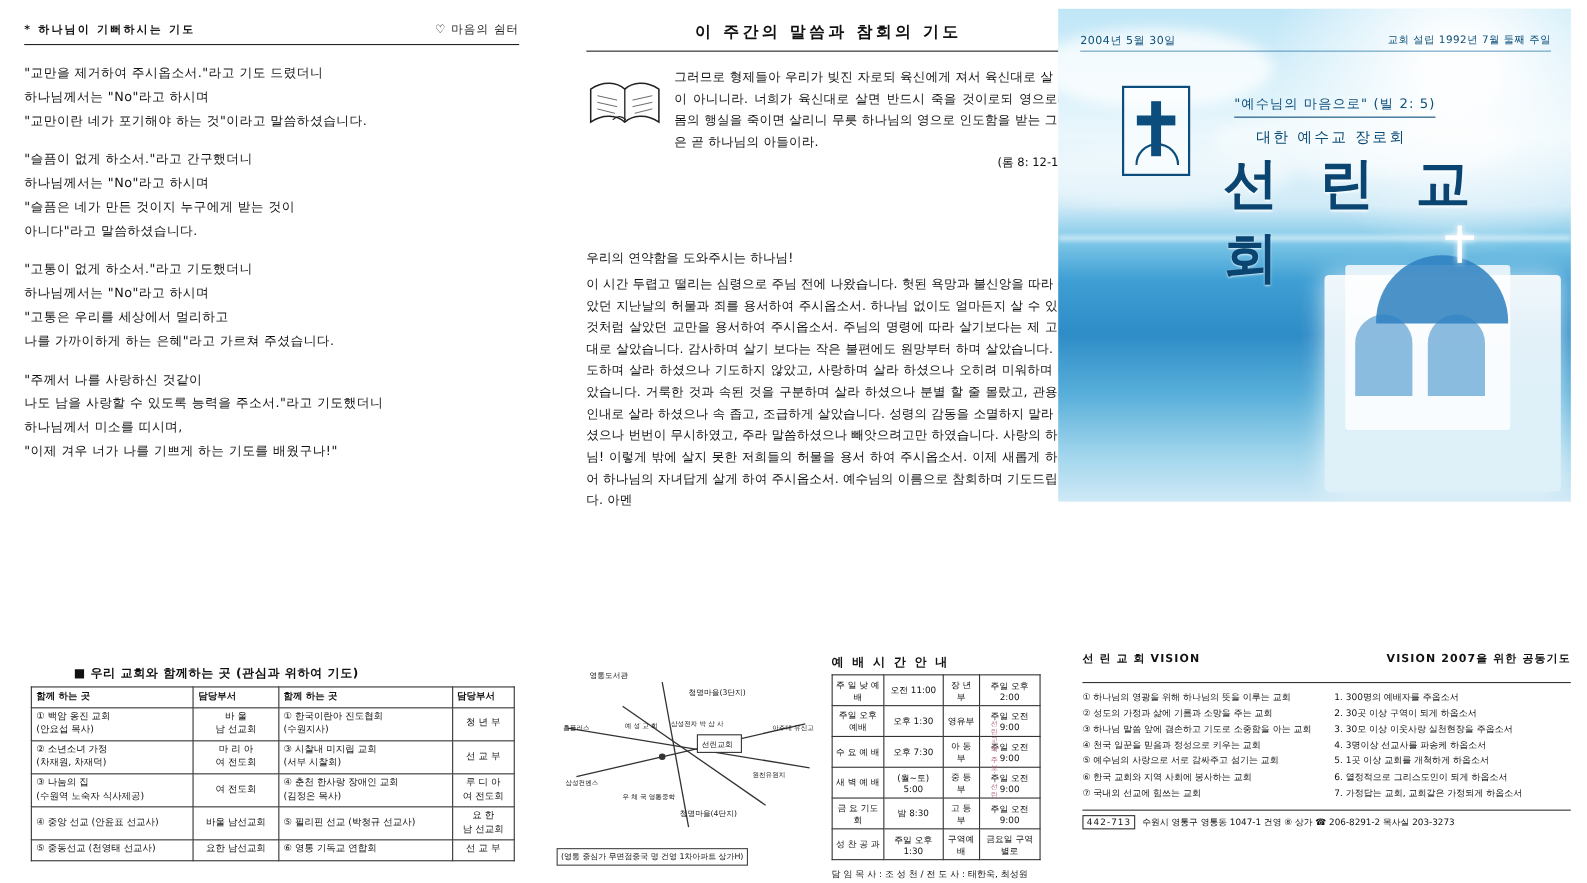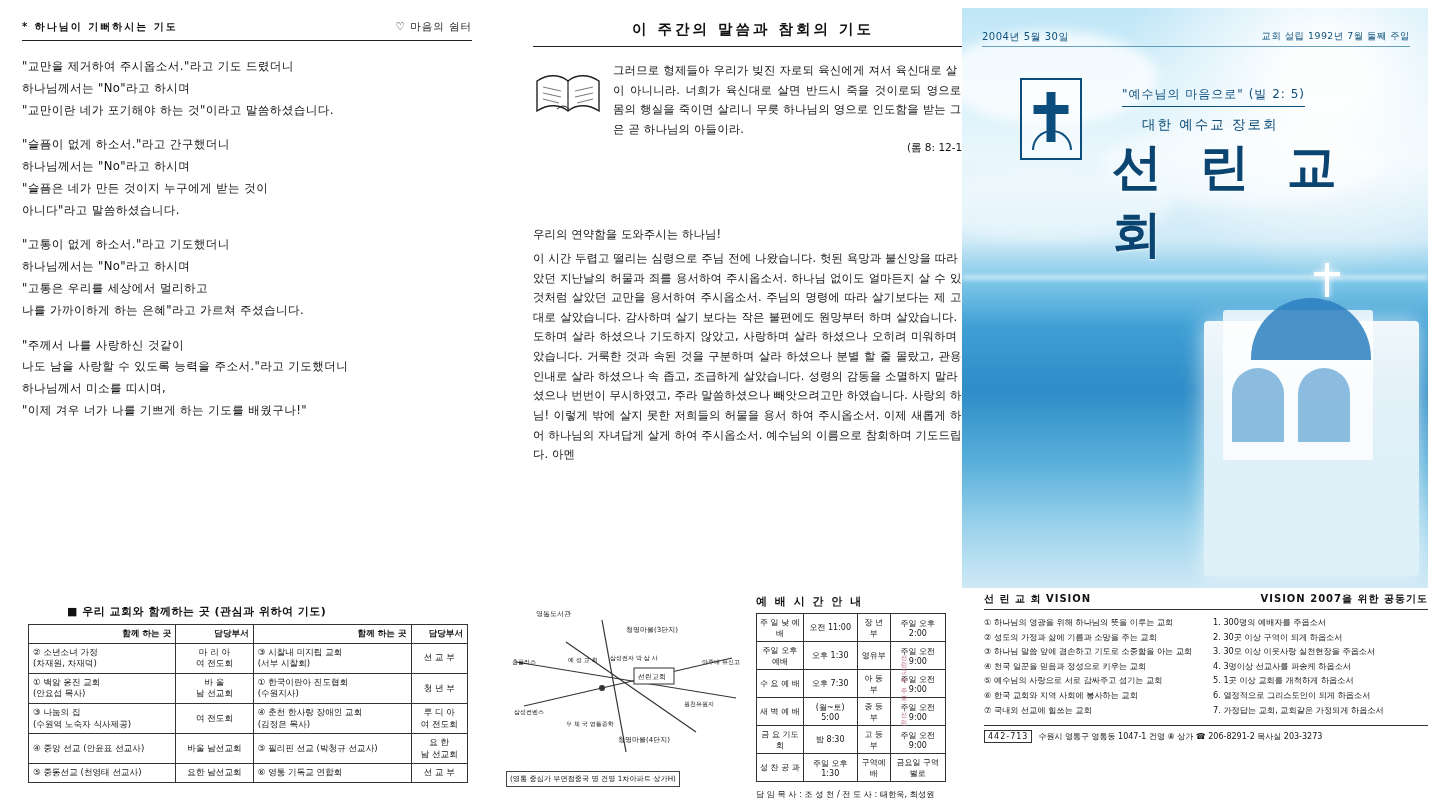--- a/index.html
+++ b/index.html
@@ -9,21 +9,21 @@
     font-family:"DejaVu Sans","Liberation Sans",sans-serif;
     color:#111;
     overflow:hidden;
     position:relative;
   }
   .page{position:absolute;inset:0;}
 
   
   .col-left{position:absolute;left:22px;top:20px;width:450px;}
   .col-mid{position:absolute;left:500px;top:20px;width:440px;margin-left:33px;}
-  .col-right{position:absolute;left:962px;top:8px;width:466px;height:580px;}
+  .col-right{position:absolute;left:962px;top:8px;width:466px;height:448px;}
 
   .hdr-rule{border-bottom:1.4px solid #222;padding-bottom:6px;margin-bottom:16px;
             display:flex;align-items:flex-end;justify-content:space-between;}
   .hdr-title{font-size:10px;font-weight:bold;letter-spacing:2px;}
   .hdr-sub{font-size:10.5px;letter-spacing:1px;color:#222;}
 
   .poem p{margin:0 0 3px 0;font-size:11.6px;line-height:1.62;letter-spacing:0.4px;}
   .poem .gap{height:13px;}
 
   
@@ -91,35 +91,35 @@
         color:#0a4470;letter-spacing:10px;text-shadow:0 1px 2px rgba(255,255,255,.8);}
 
   
   .bl-left{position:absolute;left:28px;top:604px;width:440px;}
   .bl-mid{position:absolute;left:506px;top:594px;width:440px;}
   .bl-right{position:absolute;left:984px;top:592px;width:444px;}
 
   .bl-title{font-size:11px;font-weight:bold;margin-bottom:5px;letter-spacing:.5px;margin-left:39px;}
   table.grid{border-collapse:collapse;width:100%;font-size:8.6px;}
   table.grid td,table.grid th{border:1px solid #333;padding:3px 4px;line-height:1.35;}
-  table.grid th{font-weight:bold;text-align:right;}
+  table.grid th{font-weight:bold;text-align:left;}
   .c{text-align:center;}
 
   
   .st-title{text-align:left;font-size:11px;font-weight:bold;letter-spacing:2px;margin-bottom:4px;}
   table.st{border-collapse:collapse;width:100%;font-size:8px;}
   table.st td{border:1px solid #333;padding:2.5px 3px;text-align:center;}
   .map-box{position:absolute;left:0;top:8px;width:242px;height:160px;}
   .st-wrap{margin-left:250px;}
   .mid-notes{font-size:8.2px;line-height:1.5;margin-top:6px;}
   .mapcap{font-size:7.2px;border:1px solid #444;padding:2px 3px;margin-top:4px;display:inline-block;}
 
   
   .vis-head{display:flex;justify-content:space-between;border-bottom:1px solid #333;
-        padding-bottom:3px;margin-bottom:5px;font-size:10px;font-weight:bold;letter-spacing:1px;}
+        padding-bottom:14px;margin-bottom:5px;font-size:10px;font-weight:bold;letter-spacing:1px;}
   .vis-cols{display:flex;gap:14px;font-size:8.2px;line-height:1.78;}
   .vis-cols ol,.vis-cols ul{margin:0;padding:0;list-style:none;}
   .vis-cols li{white-space:nowrap;}
   .vis-foot{margin-top:8px;border-top:1px solid #333;padding-top:4px;font-size:8px;display:flex;gap:6px;align-items:center;}
   .zip{border:1px solid #333;padding:1px 3px;font-size:8px;letter-spacing:1px;}
   .stamp{position:absolute;left:-88px;top:58px;width:12px;height:96px;font-size:6.5px;
         color:#b56b86;writing-mode:vertical-rl;letter-spacing:1px;}
 </style>
 </head>
 <body>
@@ -208,36 +208,36 @@
     <div class="bl-title">■ 우리 교회와 함께하는 곳 (관심과 위하여 기도)</div>
     <table class="grid">
       <tbody>
           <tr>
         <th>함께 하는 곳</th>
         <th>담당부서</th>
         <th>함께 하는 곳</th>
         <th>담당부서</th>
       </tr>
       <tr>
+        <td style="white-space:pre-line">① 백암 옹진 교회
+     (안요섭 목사)</td>
+        <td class="c" style="white-space:pre-line">바 울
+남 선교회</td>
+        <td style="white-space:pre-line">① 한국이란아 진도협회
+                (수원지사)</td>
+        <td class="c">청 년 부</td>
+      </tr>
+      <tr>
         <td style="white-space:pre-line">② 소년소녀 가정
      (차재원, 차재덕)</td>
         <td class="c" style="white-space:pre-line">마 리 아
 여 전도회</td>
         <td style="white-space:pre-line">③ 시찰내 미지립 교회
               (서부 시찰회)</td>
         <td class="c">선 교 부</td>
-      </tr>
-      <tr>
-        <td style="white-space:pre-line">① 백암 옹진 교회
-     (안요섭 목사)</td>
-        <td class="c" style="white-space:pre-line">바 울
-남 선교회</td>
-        <td style="white-space:pre-line">① 한국이란아 진도협회
-                (수원지사)</td>
-        <td class="c">청 년 부</td>
       </tr>
       <tr>
         <td style="white-space:pre-line">③ 나눔의 집
    (수원역 노숙자 식사제공)</td>
         <td class="c">여 전도회</td>
         <td style="white-space:pre-line">④ 춘천 한사랑 장애인 교회
               (김정은 목사)</td>
         <td class="c" style="white-space:pre-line">루 디 아
 여 전도회</td>
       </tr>

